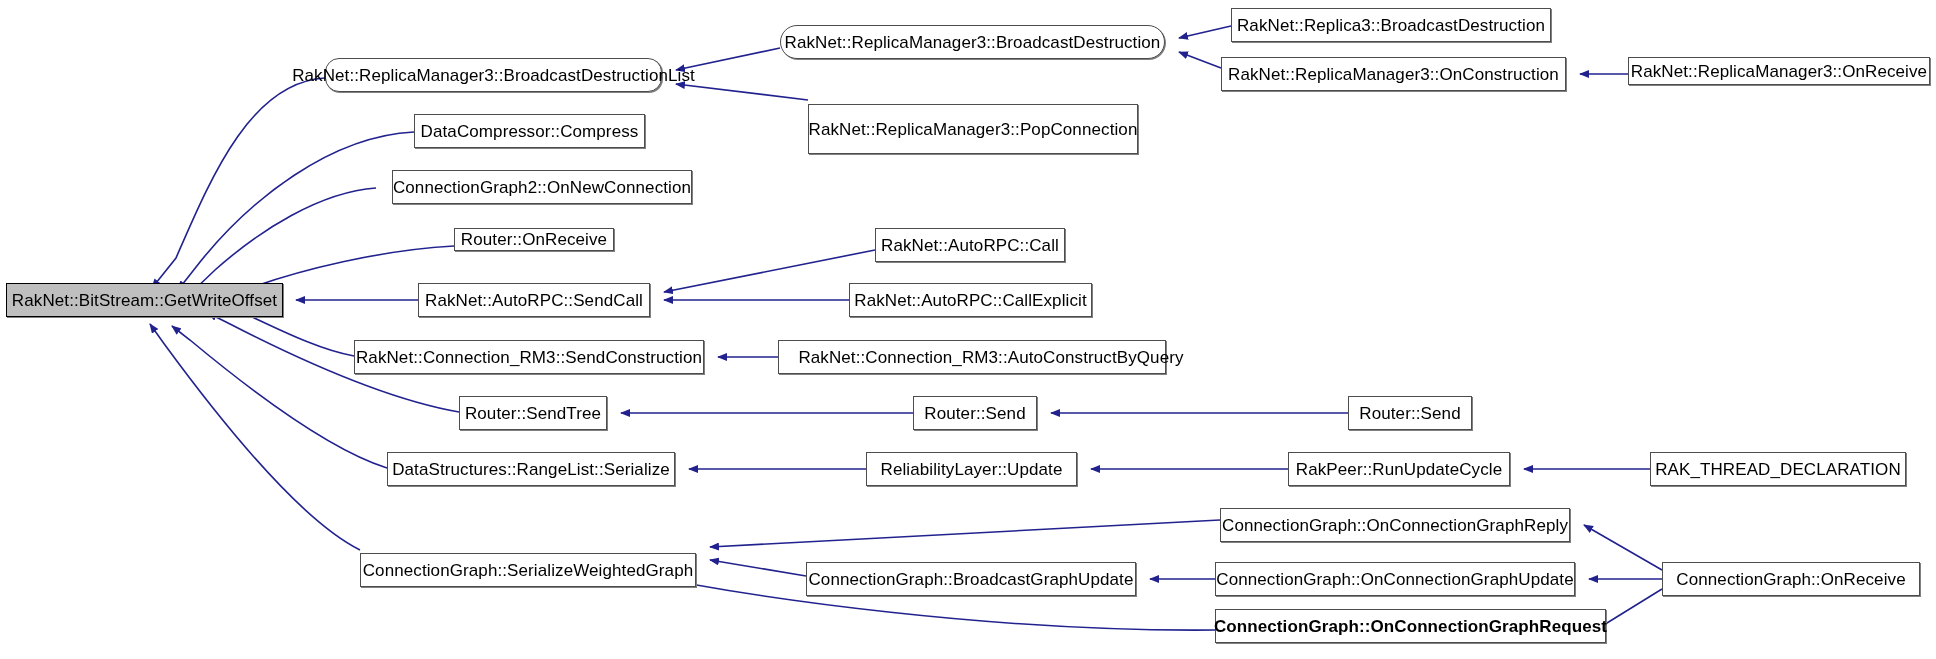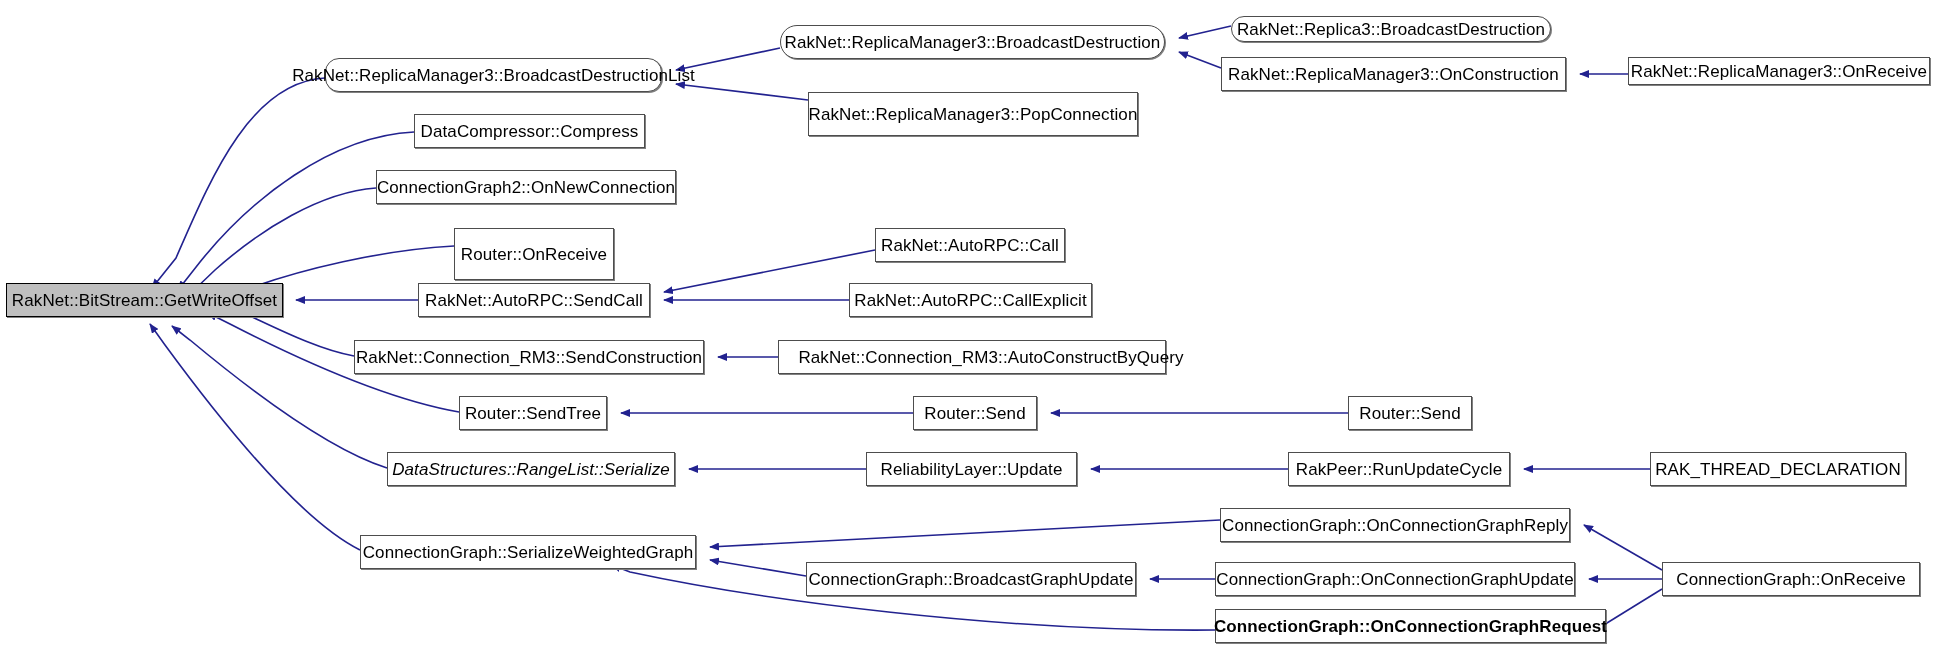--- a/index.html
+++ b/index.html
@@ -72,39 +72,39 @@
   <div id="node-layer">
       <div class="node root" style="left: 6px; top: 283px; width: 277px; height: 34px;">
         <span>RakNet::BitStream::GetWriteOffset</span>
       </div>
       <div class="node" style="left: 325px; top: 58px; width: 337px; height: 34px; border-radius: 14px;">
         <span>RakNet::ReplicaManager3::BroadcastDestructionList</span>
       </div>
       <div class="node" style="left: 780px; top: 25px; width: 385px; height: 34px; border-radius: 17px;">
         <span>RakNet::ReplicaManager3::BroadcastDestruction</span>
       </div>
-      <div class="node" style="left: 808px; top: 92px; width: 330px; height: 44px; justify-content: center;">
+      <div class="node" style="left: 808px; top: 104px; width: 330px; height: 50px; justify-content: center;">
         <span>RakNet::ReplicaManager3::PopConnection</span>
       </div>
-      <div class="node" style="left: 1231px; top: 16px; width: 320px; height: 26px; border-radius: 14px;">
+      <div class="node" style="left: 1231px; top: 8px; width: 320px; height: 34px;">
         <span>RakNet::Replica3::BroadcastDestruction</span>
       </div>
       <div class="node" style="left: 1221px; top: 57px; width: 345px; height: 34px;">
         <span>RakNet::ReplicaManager3::OnConstruction</span>
       </div>
       <div class="node" style="left: 1628px; top: 57px; width: 302px; height: 28px;">
         <span>RakNet::ReplicaManager3::OnReceive</span>
       </div>
       <div class="node" style="left: 414px; top: 114px; width: 231px; height: 34px;">
         <span>DataCompressor::Compress</span>
       </div>
-      <div class="node" style="left: 376px; top: 170px; width: 300px; height: 34px;">
+      <div class="node" style="left: 392px; top: 170px; width: 300px; height: 34px;">
         <span>ConnectionGraph2::OnNewConnection</span>
       </div>
-      <div class="node" style="left: 454px; top: 228px; width: 160px; height: 52px;">
+      <div class="node" style="left: 454px; top: 228px; width: 160px; height: 23px;">
         <span>Router::OnReceive</span>
       </div>
       <div class="node" style="left: 418px; top: 283px; width: 232px; height: 34px;">
         <span>RakNet::AutoRPC::SendCall</span>
       </div>
       <div class="node" style="left: 875px; top: 228px; width: 190px; height: 34px;">
         <span>RakNet::AutoRPC::Call</span>
       </div>
       <div class="node" style="left: 849px; top: 283px; width: 243px; height: 34px;">
         <span>RakNet::AutoRPC::CallExplicit</span>
@@ -117,33 +117,33 @@
       </div>
       <div class="node" style="left: 459px; top: 396px; width: 148px; height: 34px;">
         <span>Router::SendTree</span>
       </div>
       <div class="node" style="left: 913px; top: 396px; width: 124px; height: 34px;">
         <span>Router::Send</span>
       </div>
       <div class="node" style="left: 1348px; top: 396px; width: 124px; height: 34px;">
         <span>Router::Send</span>
       </div>
-      <div class="node" style="left: 387px; top: 452px; width: 288px; height: 34px; font-style: italic;">
+      <div class="node" style="left: 387px; top: 452px; width: 288px; height: 34px;">
         <span>DataStructures::RangeList::Serialize</span>
       </div>
       <div class="node" style="left: 866px; top: 452px; width: 211px; height: 34px;">
         <span>ReliabilityLayer::Update</span>
       </div>
       <div class="node" style="left: 1288px; top: 452px; width: 222px; height: 34px;">
         <span>RakPeer::RunUpdateCycle</span>
       </div>
       <div class="node" style="left: 1650px; top: 452px; width: 256px; height: 34px;">
         <span>RAK_THREAD_DECLARATION</span>
       </div>
-      <div class="node" style="left: 360px; top: 535px; width: 336px; height: 34px;">
+      <div class="node" style="left: 360px; top: 553px; width: 336px; height: 34px;">
         <span>ConnectionGraph::SerializeWeightedGraph</span>
       </div>
       <div class="node" style="left: 806px; top: 562px; width: 330px; height: 34px;">
         <span>ConnectionGraph::BroadcastGraphUpdate</span>
       </div>
       <div class="node" style="left: 1220px; top: 508px; width: 350px; height: 34px; align-items: center;">
         <span>ConnectionGraph::OnConnectionGraphReply</span>
       </div>
       <div class="node" style="left: 1215px; top: 562px; width: 360px; height: 34px;">
         <span>ConnectionGraph::OnConnectionGraphUpdate</span>

